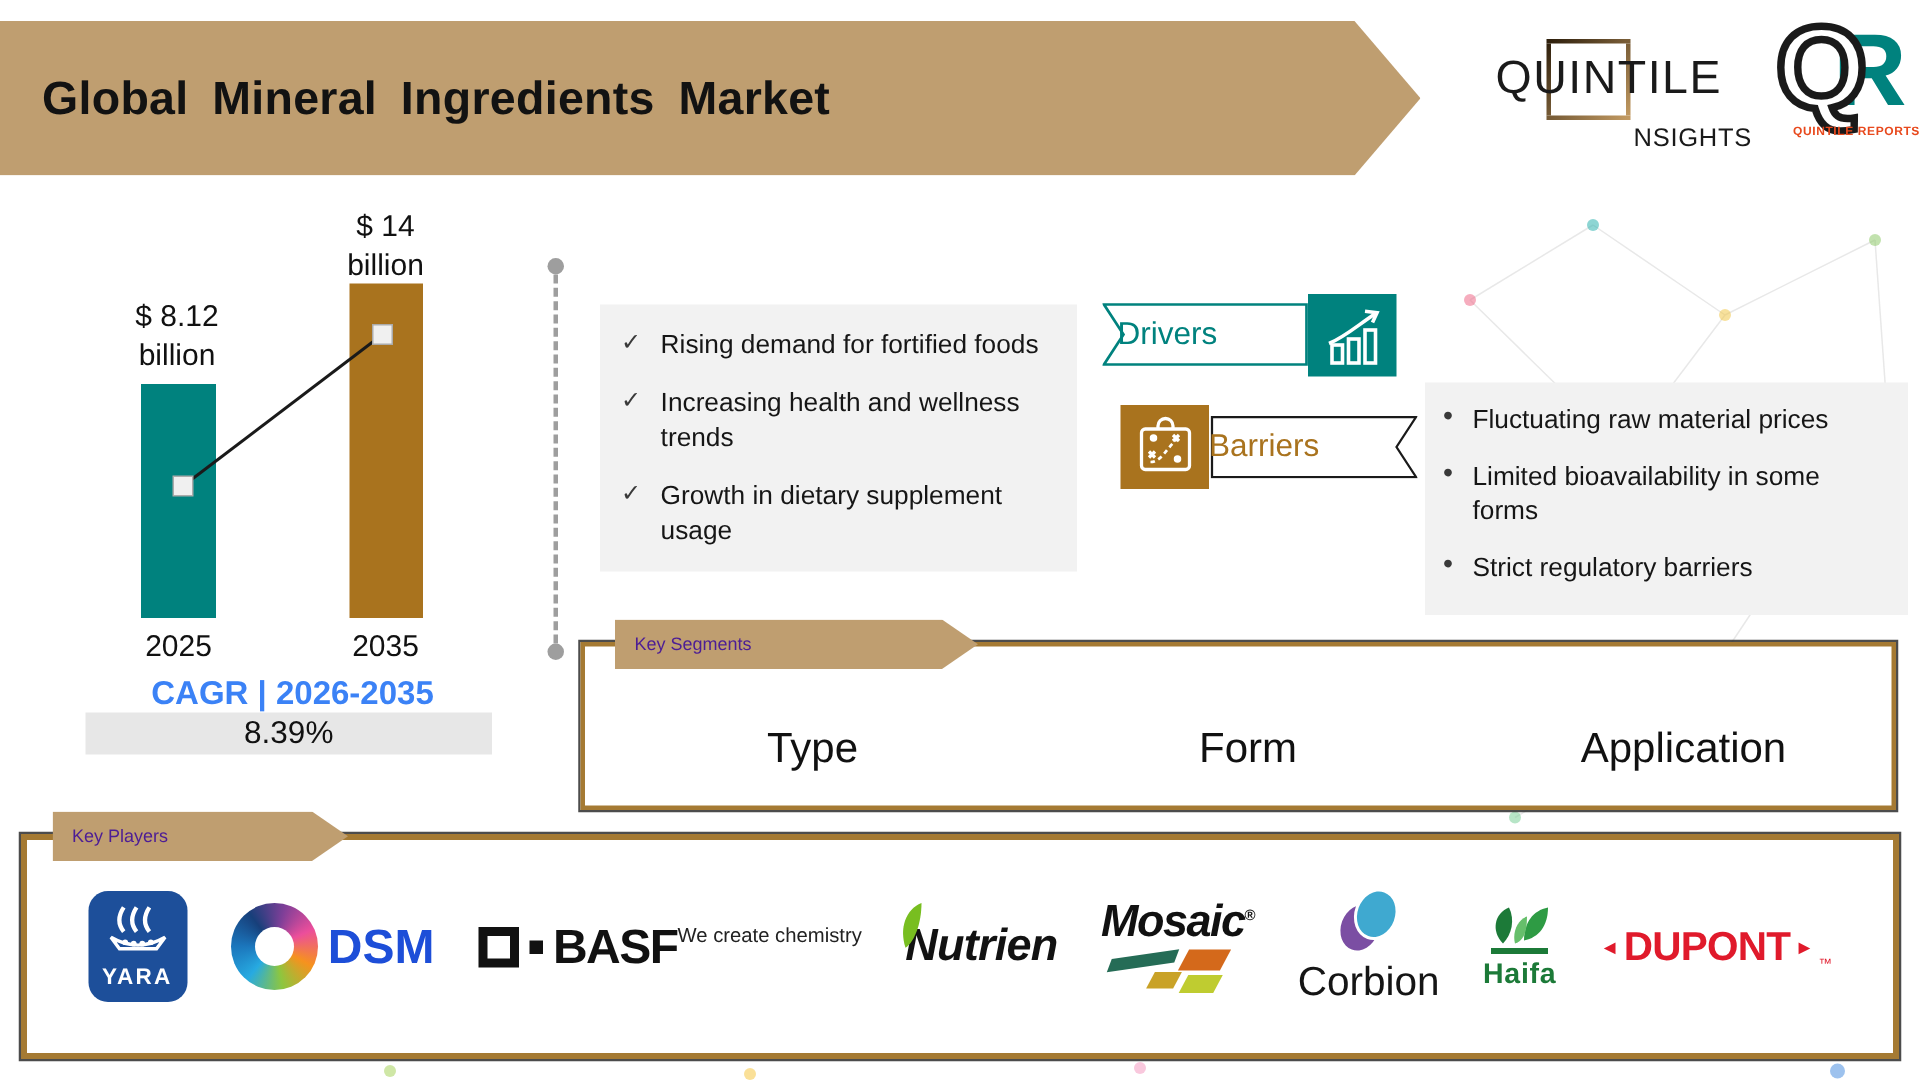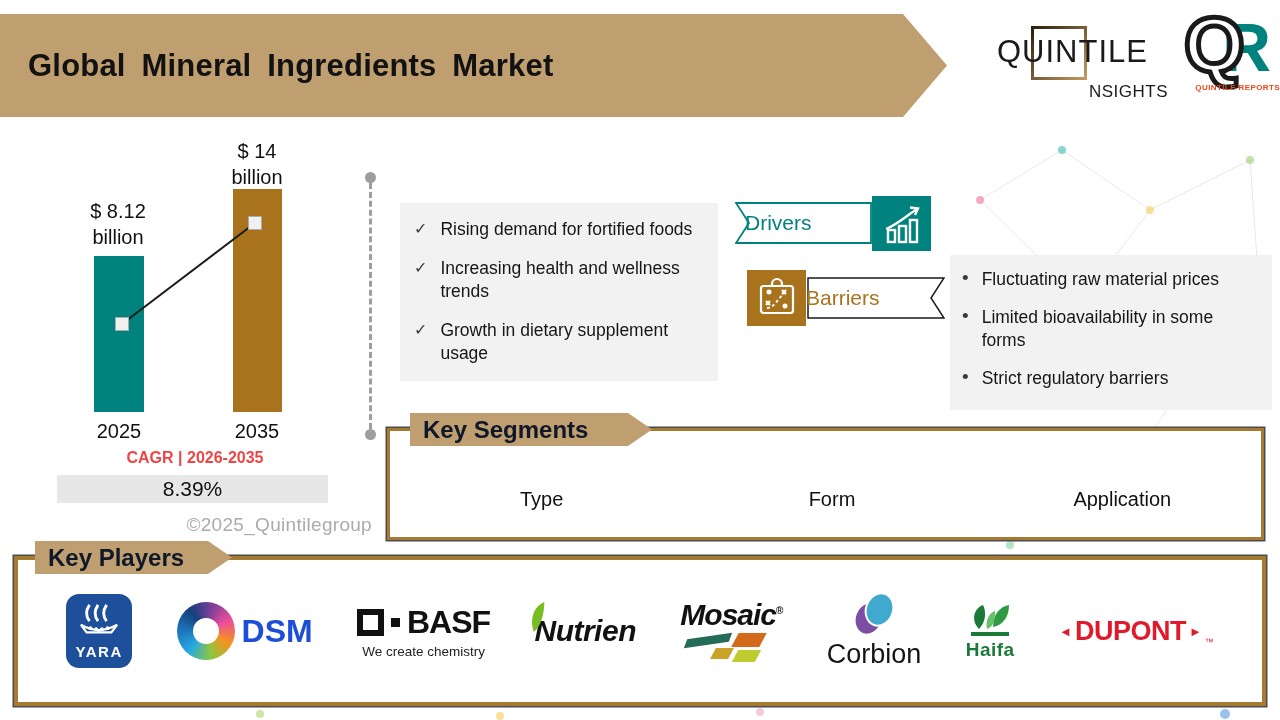--- a/index.html
+++ b/index.html
@@ -36,21 +36,21 @@
   .bar{position:absolute;}
   .bar-2025{left:37px;top:126px;width:50px;height:156px;background:#00827E;}
   .bar-2035{left:176px;top:59px;width:49px;height:223px;background:#A9731E;}
   .trend{position:absolute;left:0;top:0;}
   .val-label{position:absolute;width:124px;text-align:center;font-size:20px;line-height:1.3;color:#111;}
   .val-1{left:-1px;top:68px;}
   .val-2{left:138px;top:8px;}
   .xlab{position:absolute;top:290px;width:100px;text-align:center;font-size:20px;color:#111;}
   .xlab-1{left:12px;}  .xlab-2{left:150px;}
   .cagr-label{position:absolute;left:0;top:319px;width:276px;text-align:center;
-    font-size:16px;font-weight:bold;color:#ef4444;}
+    font-size:22px;font-weight:bold;color:#3b82f6;}
   .cagr-box{position:absolute;left:0;top:345px;width:271px;height:28px;background:#E7E7E7;
     font-size:21px;text-align:center;line-height:28px;color:#111;}
   .watermark{position:absolute;left:0;top:384px;width:315px;text-align:right;
     font-size:19px;color:#ABABAB;letter-spacing:.3px;}
 
   
   .divider{left:364px;top:172px;width:12px;height:268px;display:flex;flex-direction:column;align-items:center;}
   .divider .dot{width:11px;height:11px;border-radius:50%;background:#9E9E9E;flex:0 0 auto;}
   .divider .dash{flex:1;width:0;border-left:3px dashed #9E9E9E;}
 
@@ -69,40 +69,40 @@
   .ribbon .ribbon-label{position:absolute;inset:0;text-align:left;font-size:21px;line-height:42px;}
   .drivers-ribbon{left:735px;top:202px;width:137px;height:42px;}
   .drivers-ribbon .ribbon-label{color:#00827E;padding-left:10px;}
   .barriers-ribbon{left:806px;top:277px;width:139px;height:42px;}
   .barriers-ribbon .ribbon-label{color:#A9731E;padding-right:14px;}
   .icon-sq{display:flex;align-items:center;justify-content:center;}
   .drivers-iconsq{left:872px;top:196px;width:59px;height:55px;background:#00827E;}
   .barriers-iconsq{left:747px;top:270px;width:59px;height:56px;background:#A9731E;}
 
   
-  .sec-banner{background:#BF9E70;color:#0f172a;font-weight:bold;font-size:24px;line-height:33px;
+  .sec-banner{background:#BF9E70;color:#4c1d95;font-weight:normal;font-size:12px;line-height:33px;
     height:33px;padding-left:13px;box-sizing:border-box;z-index:3;}
   .seg-banner{left:410px;top:413px;width:242px;clip-path:polygon(0 0,218px 0,100% 50%,218px 100%,0 100%);}
   .players-banner{left:35px;top:541px;width:197px;clip-path:polygon(0 0,173px 0,100% 50%,173px 100%,0 100%);}
   .frame{background:#fff;border:3px solid #A57A33;box-shadow:0 0 0 1.5px rgba(45,45,45,.85);box-sizing:border-box;}
   .seg-box{left:387px;top:428px;width:877px;height:112px;display:flex;align-items:center;padding-top:30px;z-index:2;}
-  .seg-col{flex:1;text-align:center;font-size:20px;color:#111;padding-left:13px;}
+  .seg-col{flex:1;text-align:center;font-size:28px;color:#111;padding-left:13px;}
   .players-box{left:14px;top:556px;width:1252px;height:150px;border-width:4px;display:flex;
     align-items:center;justify-content:space-around;padding:0 26px;z-index:2;}
 
   
   .logo{display:flex;align-items:center;}
   .yara-badge{width:66px;height:74px;background:#1D4F9A;border-radius:13px;display:flex;flex-direction:column;
     align-items:center;justify-content:center;gap:2px;}
   .yara-text{color:#fff;font-weight:bold;font-size:15px;letter-spacing:1.5px;}
   .dsm-swirl{width:58px;height:58px;border-radius:50%;position:relative;
     background:conic-gradient(from 220deg,#27AAE1,#1B75BB,#173F7A,#7E3F98,#EC4E9B,#F6921E,#8DC63F,#27AAE1);}
   .dsm-swirl::after{content:"";position:absolute;inset:16px;background:#fff;border-radius:50%;}
   .dsm-text{font-size:32px;font-weight:bold;color:#1d4ed8;margin-left:7px;}
-  .basf{flex-direction:column;align-items:center;}
+  .basf{flex-direction:row;align-items:flex-start;}
   .basf-row{display:flex;align-items:center;gap:7px;}
   .basf-sq1{width:15px;height:15px;border:6px solid #111;}
   .basf-sq2{width:9px;height:9px;background:#111;}
   .basf-text{font-size:32px;font-weight:800;letter-spacing:-1px;color:#111;}
   .basf-tag{font-size:13.5px;color:#222;margin-top:3px;}
   .nutrien{position:relative;}
   .nutrien-leaf{position:absolute;left:-5px;top:-12px;}
   .nutrien-text{font-size:30px;font-weight:bold;font-style:italic;color:#121212;letter-spacing:-.5px;}
   .mosaic{flex-direction:column;}
   .mosaic-text{font-size:30px;font-weight:800;font-style:italic;color:#111;letter-spacing:-1px;}
@@ -194,21 +194,20 @@
       <div>billion</div>
     </div>
     <div class="val-label val-2">
       <div>$ 14</div>
       <div>billion</div>
     </div>
     <div class="xlab xlab-1">2025</div>
     <div class="xlab xlab-2">2035</div>
     <div class="cagr-label">CAGR | 2026-2035</div>
     <div class="cagr-box">8.39%</div>
-    <div class="watermark">©2025_Quintilegroup</div>
   </div>
 
   <div class="abs divider">
     <div class="dot"></div>
     <div class="dash"></div>
     <div class="dot"></div>
   </div>
 
   <div class="abs panel drivers-box">
     <div class="li">

